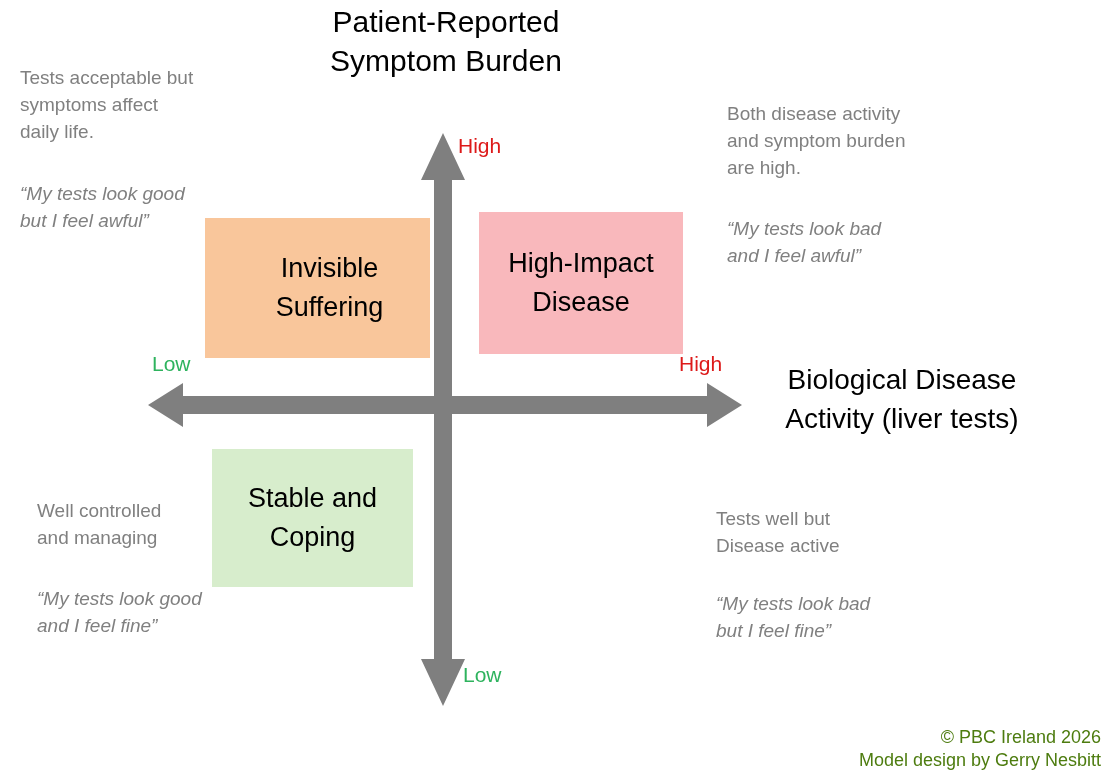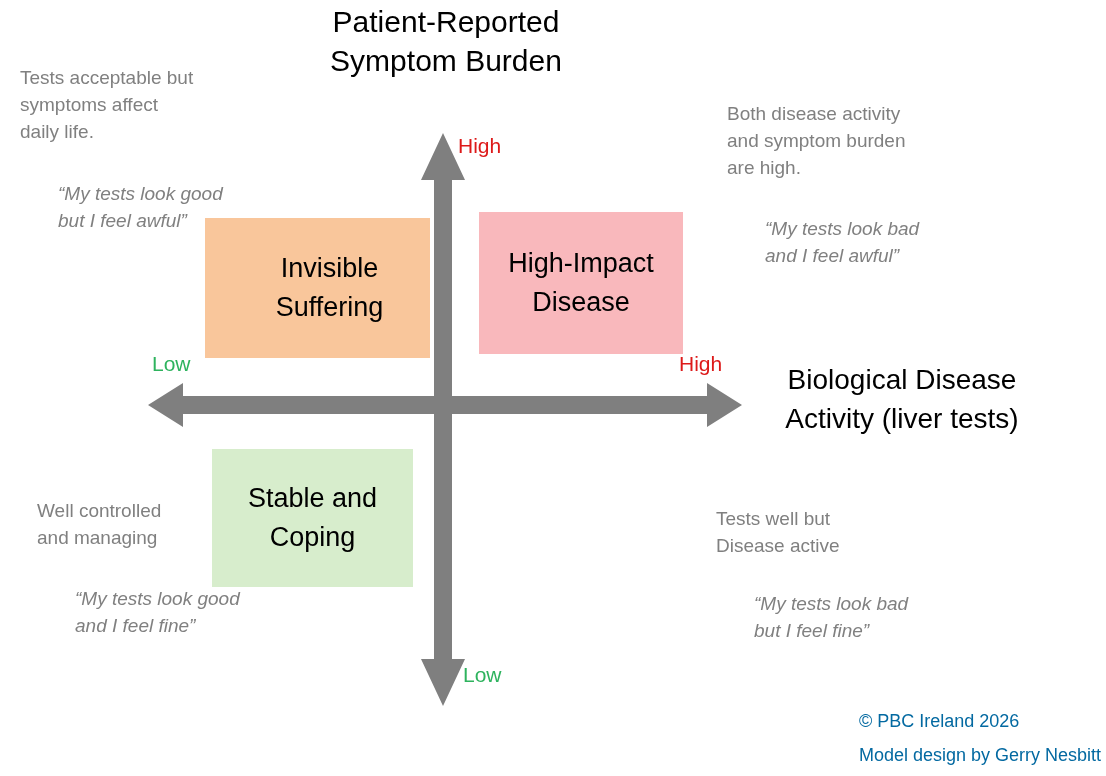--- a/index.html
+++ b/index.html
@@ -95,38 +95,38 @@
     line-height: 27px;
     color: #808080;
     white-space: pre-line;
   }
   .annotation-quote {
     font-size: 19px;
     line-height: 27px;
     color: #808080;
     font-style: italic;
     white-space: pre-line;
-    margin-left: 38px;
   }
   #ann-tl-desc  { left: 20px;  top: 64px;  width: 230px; }
   #ann-tl-quote { left: 20px;  top: 180px; width: 240px; }
   #ann-tr-desc  { left: 727px; top: 100px; width: 250px; }
   #ann-tr-quote { left: 727px; top: 215px; width: 250px; }
   #ann-bl-desc  { left: 37px;  top: 497px; width: 230px; }
   #ann-bl-quote { left: 37px;  top: 585px; width: 250px; }
   #ann-br-desc  { left: 716px; top: 505px; width: 240px; }
   #ann-br-quote { left: 716px; top: 590px; width: 250px; }
 
   
   #footer-credit {
     right: 5px;
     bottom: 4px;
+    text-align: right;
     font-size: 18px;
-    line-height: 34px;
-    color: #0369a1;
+    line-height: 23px;
+    color: #4d7c0f;
     white-space: pre-line;
   }
 </style>
 </head>
 <body>
 
 <div id="canvas">
 
   <div class="abs" id="chart-title">Patient-Reported
 Symptom Burden</div>

